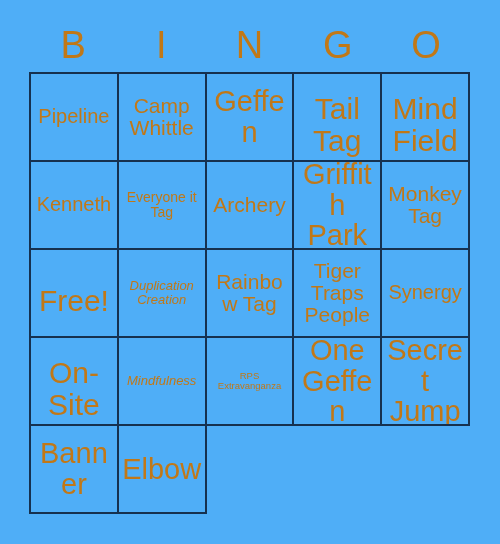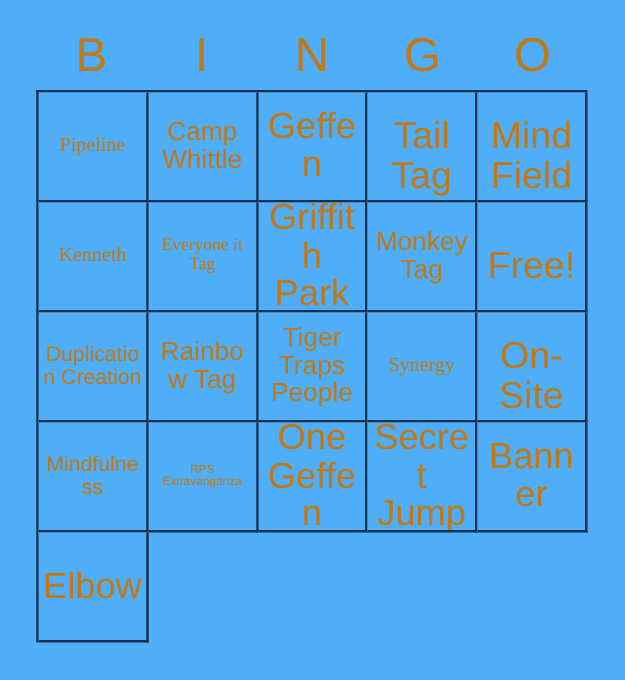--- a/index.html
+++ b/index.html
@@ -75,23 +75,23 @@
     line-height: 1.06;
     width: 100%;
     word-wrap: break-word;
     user-select: none;
   }
 
   
   .fs-xxl .cell-text { font-size: 30px; margin-top: 16px; }
   .fs-xl  .cell-text { font-size: 29px; }
   .fs-lg  .cell-text { font-size: 21px; }
-  .fs-md  .cell-text { font-size: 16px; font-family: Liberation Serif, serif; }
-  .fs-sm  .cell-text { font-size: 14px; font-family: Liberation Serif, serif; }
-  .fs-xs  .cell-text { font-size: 17px; }
+  .fs-md  .cell-text { font-size: 20px; }
+  .fs-sm  .cell-text { font-size: 14px; }
+  .fs-xs  .cell-text { font-size: 13px; font-style: italic; }
   .fs-xxs .cell-text { font-size: 9.5px; }
 </style>
 </head>
 <body>
 
 <div id="bingo-card">
 
   <div id="header-row">
     <div class="header-letter">
       <span>B</span>
@@ -126,20 +126,23 @@
         <span class="cell-text">Tail Tag</span>
       </div>
     <div class="cell fs-xxl">
         <span class="cell-text">Mind Field</span>
       </div>
     <div class="cell fs-md">
         <span class="cell-text">Kenneth</span>
       </div>
     <div class="cell fs-sm">
         <span class="cell-text">Everyone it Tag</span>
+      </div>
+    <div class="cell fs-lg">
+        <span class="cell-text">Archery</span>
       </div>
 
     <div class="cell fs-xl">
         <span class="cell-text">Griffith Park</span>
       </div>
     <div class="cell fs-lg">
         <span class="cell-text">Monkey Tag</span>
       </div>
     <div class="cell fs-xxl">
         <span class="cell-text">Free!</span>

